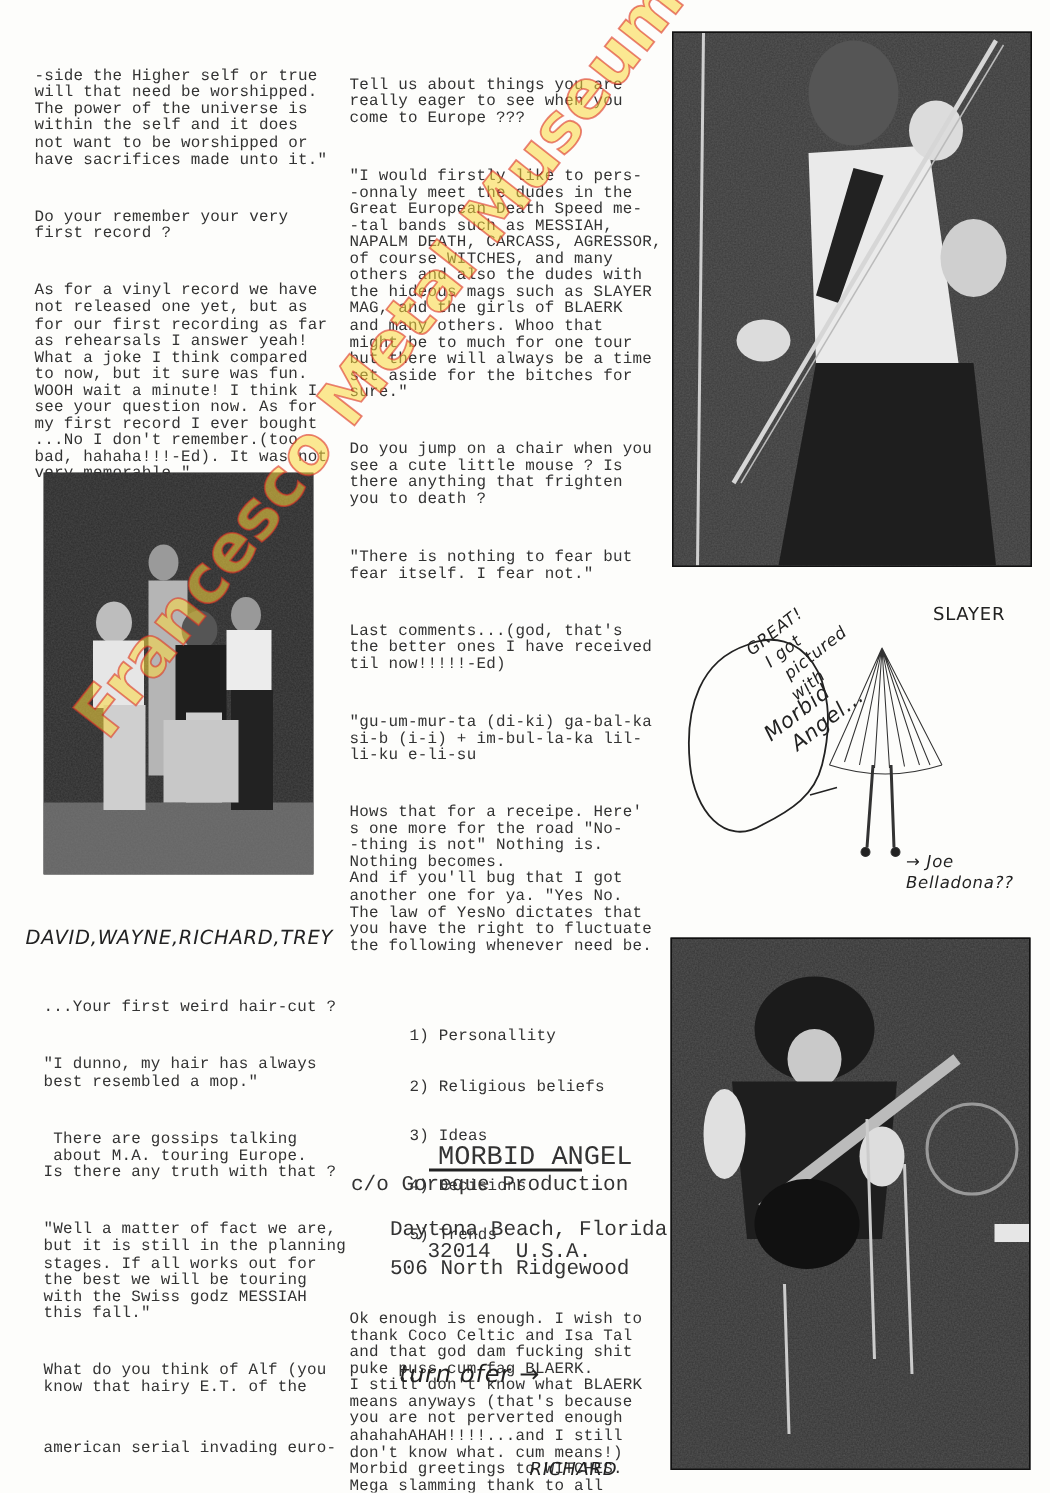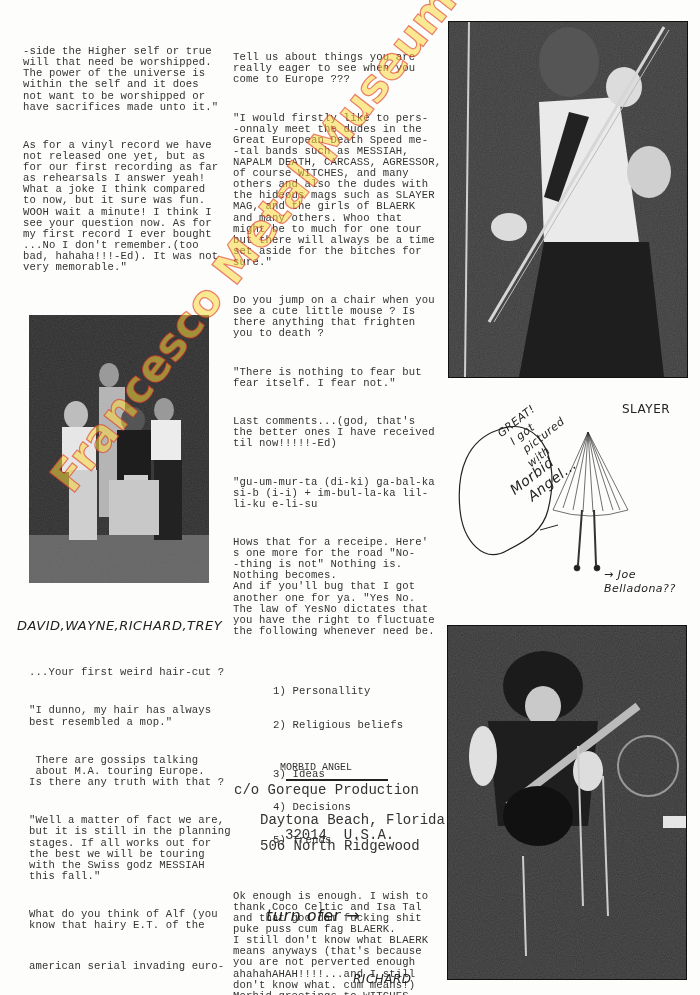--- a/index.html
+++ b/index.html
@@ -57,20 +57,22 @@
 </head>
 <body>
 
 <div class="typed" style="left:23px; top:24px;">
   <p>-side the Higher self or true
 will that need be worshipped.
 The power of the universe is
 within the self and it does
 not want to be worshipped or
 have sacrifices made unto it."</p>
+  <p>Do your remember your very
+first record ?</p>
   <p>As for a vinyl record we have
 not released one yet, but as
 for our first recording as far
 as rehearsals I answer yeah!
 What a joke I think compared
 to now, but it sure was fun.
 WOOH wait a minute! I think I
 see your question now. As for
 my first record I ever bought
 ...No I don't remember.(too
@@ -160,41 +162,41 @@
 s one more for the road "No-
 -thing is not" Nothing is.
 Nothing becomes.
 And if you'll bug that I got
 another one for ya. "Yes No.
 The law of YesNo dictates that
 you have the right to fluctuate
 the following whenever need be.</p>
   <div class="list">
     <div>1) Personallity</div>
-    <div style="margin-bottom:16px;">2) Religious beliefs</div>
+    <div style="margin-bottom:0;">2) Religious beliefs</div>
     <div>3) Ideas</div>
     <div>4) Decisions</div>
     <div>5) Trends</div>
   </div>
   <p>Ok enough is enough. I wish to
 thank Coco Celtic and Isa Tal
 and that god dam fucking shit
 puke puss cum fag BLAERK.
 I still don't know what BLAERK
 means anyways (that's because
 you are not perverted enough
 ahahahAHAH!!!!...and I still
 don't know what. cum means!)
 Morbid greetings to WITCHES.
 Mega slamming thank to all
 our fans who have supported us.
 Till the death!"</p>
 </div>
 
-<div class="addr" style="left:280px; top:762px; font-size:10px;">MORBID ANGEL</div>
+<div class="addr" style="left:292px; top:762px; font-size:18px;">MORBID ANGEL</div>
 <div style="position:absolute; left:286px; top:779px; width:102px; height:1.5px; background:#222;"></div>
 <div class="addr" style="left:234px; top:782px; font-size:14px;">c/o Goreque Production</div>
 <div class="addr" style="left:260px; top:797px; font-size:14px;margin-top:41px;">506 North Ridgewood</div>
 <div class="addr" style="left:260px; top:812px; font-size:14px;">Daytona Beach, Florida</div>
 <div class="addr" style="left:285px; top:827px; font-size:14px;">32014  U.S.A.</div>
 
 <div class="hand" style="left:266px; top:906px; font-size:16px;">turn ofer →</div>
 <div class="hand" style="left:353px; top:972px; font-size:12px;">RICHARD</div>
 
 <div class="photo" style="left:448px; top:21px; width:238px; height:355px;">

